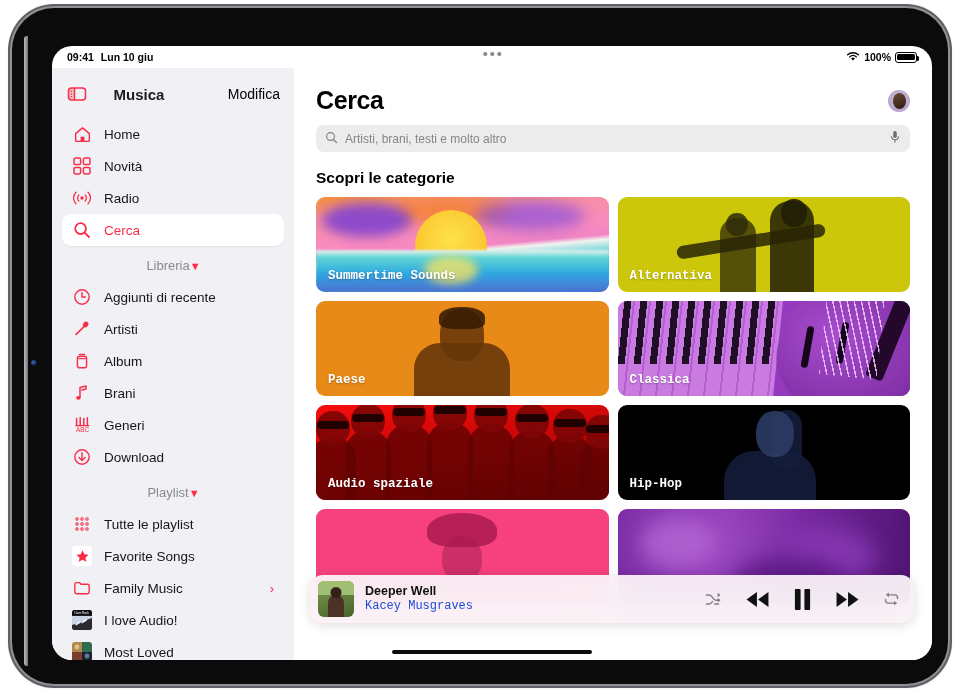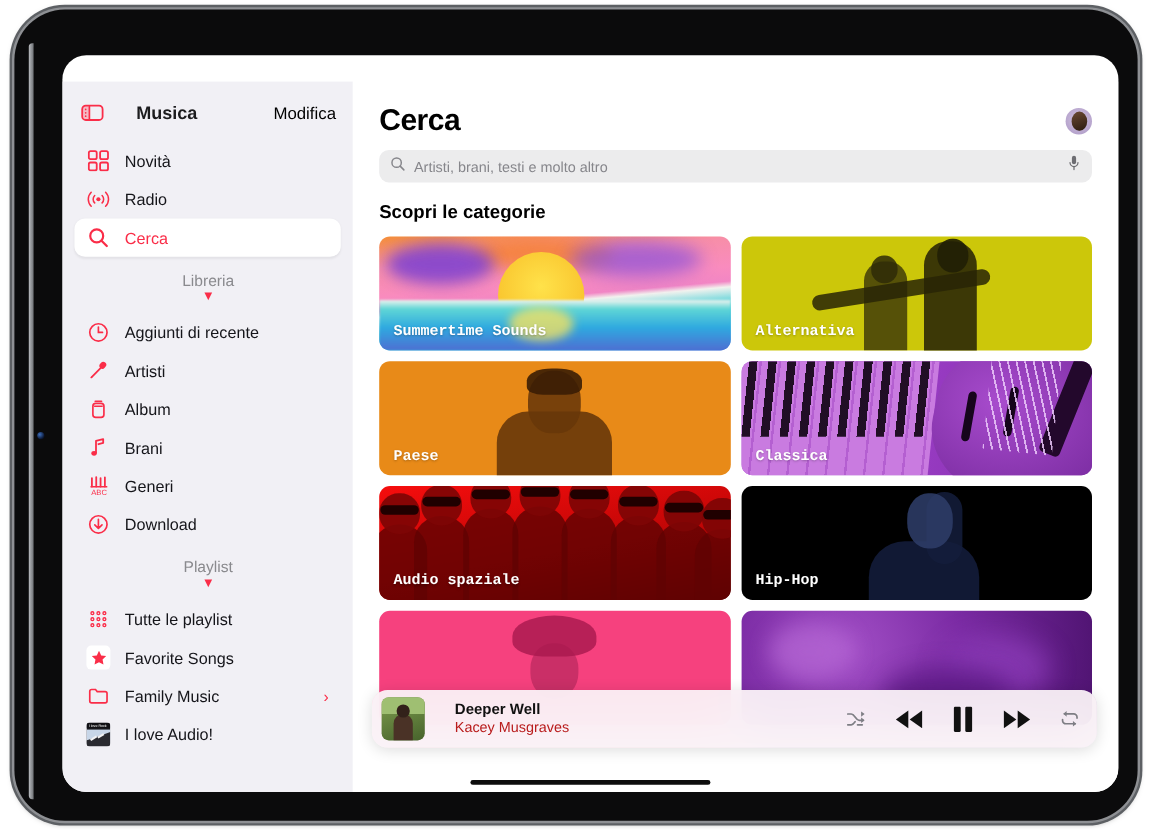--- a/index.html
+++ b/index.html
@@ -91,21 +91,21 @@
     display: flex; align-items: center; gap: 12px;
     height: 32px; padding: 0 10px; border-radius: 9px;
     font-size: 13.5px; color: #15151a;
   }
   .nav-item.selected { background: #ffffff; color: #fa2d48; box-shadow: 0 1px 2px rgba(0,0,0,.06); }
   .nav-icon { width: 20px; height: 20px; flex: 0 0 20px; display:flex; align-items:center; justify-content:center; }
 
   .section-head {
     display: flex; align-items: center; justify-content: center;
     padding: 12px 20px 4px 21px;
-    font-size: 13px; color: #8a8a8e; flex-direction: column;
+    font-size: 13px; color: #8a8a8e;
   }
   .chev-down { color: #fa2d48; font-size: 11px; }
   .chev-right { color: #fa2d48; font-size: 13px; margin-left: auto; }
 
   .thumb {
     width: 20px; height: 20px; flex:0 0 20px; border-radius: 3px; overflow: hidden;
   }
 
   
   #main {
@@ -235,61 +235,94 @@
     backdrop-filter: blur(18px);
   }
   #np-art {
     width: 36px; height: 36px; border-radius: 6px; flex: 0 0 36px; overflow: hidden;
     background: linear-gradient(160deg,#7e9d4e,#47632c);
     position: relative;
   }
   #np-art .np-sky { position:absolute; left:0; right:0; top:0; height:38%; background:#9fbf72; }
   #np-art .np-person { position:absolute; left:50%; transform:translateX(-50%); bottom:0; width:16px; height:22px; border-radius:8px 8px 0 0; background:#4a3226; }
   #np-art .np-person::before { content:''; position:absolute; left:50%; transform:translateX(-50%); top:-8px; width:11px; height:11px; border-radius:50%; background:#32211a; }
-  #np-text { margin-left: 25px; flex: 1; min-width: 0; }
+  #np-text { margin-left: 11px; flex: 1; min-width: 0; }
   #np-title { font-size: 12.5px; font-weight: bold; color: #111; line-height: 1.25; }
-  #np-artist { font-size: 12px; color: #b91c1c; line-height: 1.25; }
+  #np-artist { font-size: 12px; color: #1d4ed8; line-height: 1.25; font-family: Liberation Mono, monospace; }
   #np-controls { display: flex; align-items: center; gap: 23px; }
   .ctl { display: flex; align-items: center; justify-content: center; }
 
   
   #home-indicator {
     position: absolute; left: 50%; transform: translateX(-50%); bottom: 6px;
     width: 200px; height: 4px; border-radius: 3px; background: #0d0d0d;
   }
 </style>
 </head>
 <body>
 
 <div id="device-frame">
   <div id="device-edge-left"></div>
   <div id="front-camera"></div>
 
   <div id="screen">
 
+    <div id="status-bar">
+      <div id="status-left">
+        <span>09:41</span>
+        <span id="status-date">Lun 10 giu</span>
+      </div>
+      <div id="multitask-handle">
+        <i></i>
+          <i></i>
+          <i></i>
+      </div>
+      <div id="status-right">
+        <span>
+          <svg width="14" height="11" viewBox="0 0 14 11">
+              <path d="M7 9.6 L5.1 7.4a2.9 2.9 0 0 1 3.8 0Z" fill="#000"></path>
+              <path d="M3.6 5.9a5.2 5.2 0 0 1 6.8 0" stroke="#000" stroke-width="1.3" fill="none" stroke-linecap="round"></path>
+              <path d="M1.6 3.8a8.2 8.2 0 0 1 10.8 0" stroke="#000" stroke-width="1.3" fill="none" stroke-linecap="round"></path>
+            </svg>
+        </span>
+        <span>100%</span>
+        <span class="batt-shell">
+            <span class="batt-fill" style="right:1.2px"></span>
+          </span>
+      </div>
+    </div>
 
     <div id="sidebar">
 
       <div id="sidebar-header">
         <span id="sidebar-toggle-icon">
           <svg width="22" height="22" viewBox="0 0 22 22">
             <rect x="2.5" y="5" width="17" height="12" rx="3" fill="none" stroke="#fa2d48" stroke-width="1.5"></rect>
             <rect x="2.5" y="5" width="6" height="12" rx="3" fill="#fa2d48" opacity=".28"></rect>
             <line x1="8.5" y1="5" x2="8.5" y2="17" stroke="#fa2d48" stroke-width="1.4"></line>
             <circle cx="5.4" cy="8.2" r=".7" fill="#fa2d48"></circle>
               <circle cx="5.4" cy="11" r=".7" fill="#fa2d48"></circle>
               <circle cx="5.4" cy="13.8" r=".7" fill="#fa2d48"></circle>
           </svg>
         </span>
         <span id="sidebar-title">Musica</span>
         <span id="sidebar-edit">Modifica</span>
       </div>
 
       <div class="nav-list">
 
+        <div class="nav-item">
+          <span class="nav-icon">
+            <svg width="19" height="19" viewBox="0 0 20 20">
+                <path d="M10 3 L17.2 9.1 V16.2 a1 1 0 0 1-1 1 H3.8 a1 1 0 0 1-1-1 V9.1Z" fill="none" stroke="#fa2d48" stroke-width="1.5" stroke-linejoin="round"></path>
+                <rect x="8" y="12.3" width="4" height="4.9" fill="#fa2d48"></rect>
+              </svg>
+          </span>
+          <span>Home</span>
+        </div>
 
         <div class="nav-item">
           <span class="nav-icon">
             <svg width="18" height="18" viewBox="0 0 18 18">
               <rect x="1" y="1" width="6.6" height="6.6" rx="1.4" fill="none" stroke="#fa2d48" stroke-width="1.5"></rect>
               <rect x="10.4" y="1" width="6.6" height="6.6" rx="1.4" fill="none" stroke="#fa2d48" stroke-width="1.5"></rect>
               <rect x="1" y="10.4" width="6.6" height="6.6" rx="1.4" fill="none" stroke="#fa2d48" stroke-width="1.5"></rect>
               <rect x="10.4" y="10.4" width="6.6" height="6.6" rx="1.4" fill="none" stroke="#fa2d48" stroke-width="1.5"></rect>
             </svg>
           </span>
@@ -435,20 +468,33 @@
               <path d="M0 15 L20 8 V20 H0Z" fill="#2a2a30"></path>
               <path d="M3 14l5-3 1 1.4-5 3z" fill="#f2f2f4"></path>
               <path d="M9 12l5-3 1 1.4-5 3z" fill="#f2f2f4"></path>
               <rect y="0" width="20" height="5" fill="#101014"></rect>
               <text x="2" y="4" font-size="3" fill="#fff" font-family="Liberation Sans, sans-serif">I love Rock</text>
             </svg>
           </span>
           <span>I love Audio!</span>
         </div>
 
+        <div class="nav-item">
+          <span class="thumb">
+            <svg width="20" height="20" viewBox="0 0 20 20">
+              <rect width="10" height="10" fill="#b08a4a"></rect>
+                <rect x="10" width="10" height="10" fill="#2e6b4f"></rect>
+              <rect y="10" width="10" height="10" fill="#7a3f2c"></rect>
+                <rect x="10" y="10" width="10" height="10" fill="#1b2430"></rect>
+              <circle cx="5" cy="5" r="2.4" fill="#e2c08a"></circle>
+                <circle cx="15" cy="14" r="2.4" fill="#5c7f9e"></circle>
+            </svg>
+          </span>
+          <span>Most Loved</span>
+        </div>
       </div>
     </div>
 
     <div id="main">
 
       <div id="main-head">
         <div id="page-title">Cerca</div>
         <div id="avatar">
             <span class="face"></span>
           </div>

